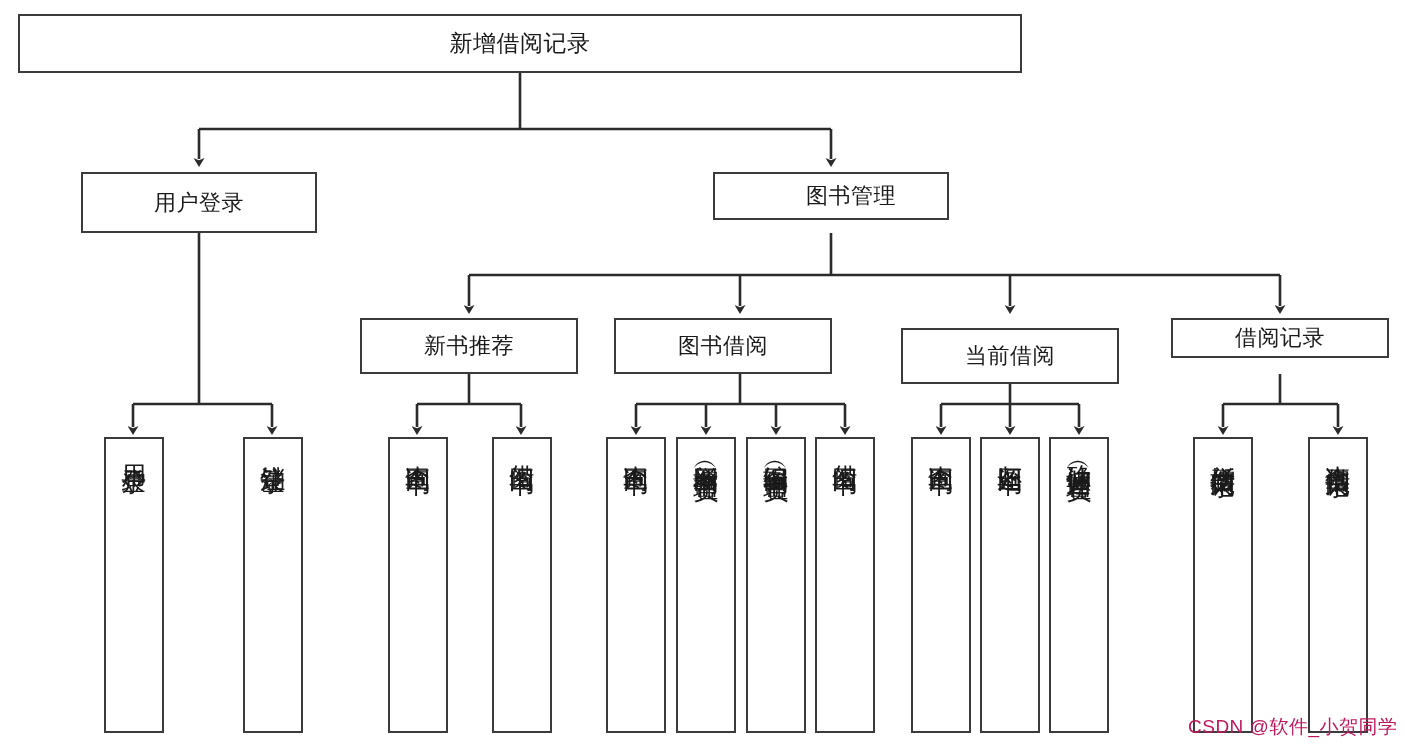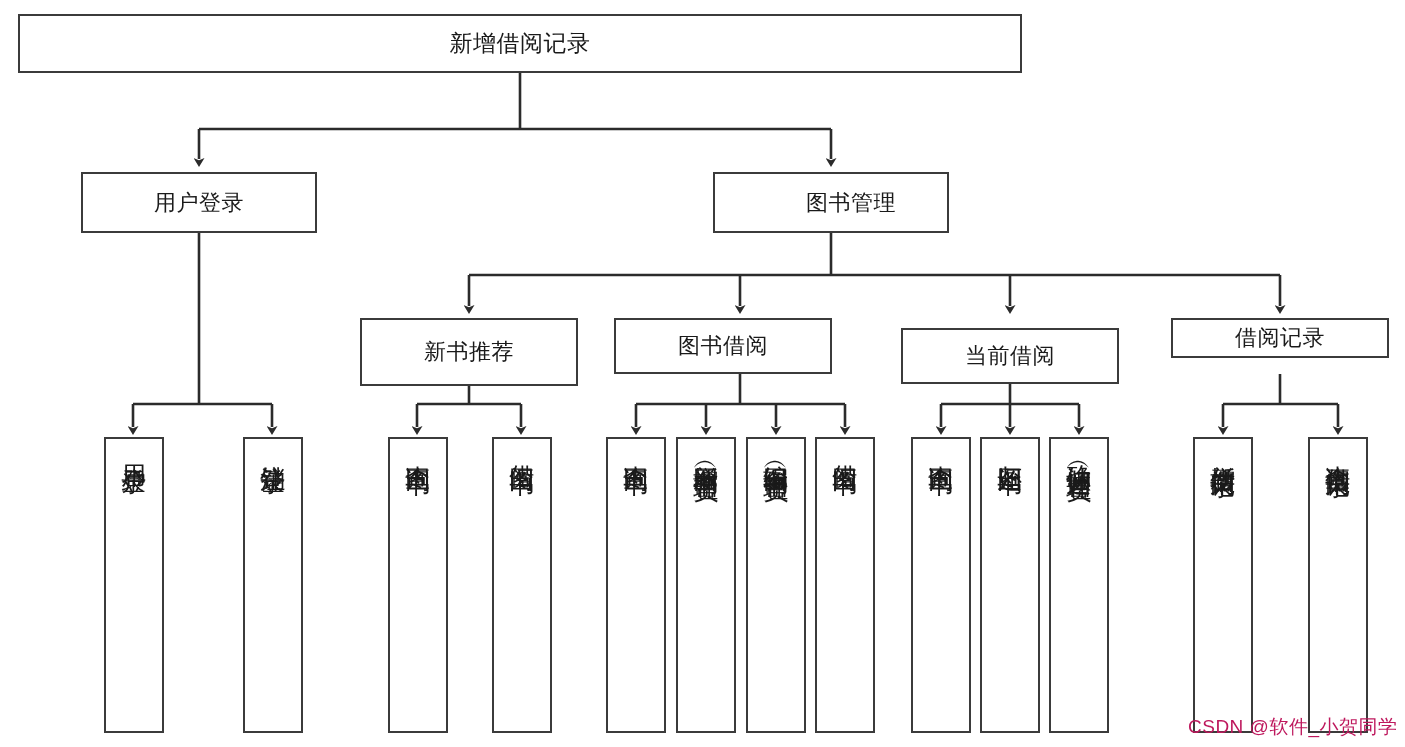--- a/index.html
+++ b/index.html
@@ -124,25 +124,25 @@
     </g>
   </svg>
 
   <div class="node horiz root" style="left:18px; top:14px; width:1004px; height:59px;">
     <span class="label">新增借阅记录</span>
   </div>
 
   <div class="node horiz" style="left:81px; top:172px; width:236px; height:61px;">
     <span class="label">用户登录</span>
   </div>
-  <div class="node horiz" style="left:713px; top:172px; width:236px; height:61px;padding-left:40px;">
+  <div class="node horiz" style="left:713px; top:172px; width:236px; height:48px;padding-left:40px;">
     <span class="label">图书管理</span>
   </div>
 
-  <div class="node horiz" style="left:360px; top:318px; width:218px; height:68px;">
+  <div class="node horiz" style="left:360px; top:318px; width:218px; height:56px;">
     <span class="label">新书推荐</span>
   </div>
   <div class="node horiz" style="left:614px; top:318px; width:218px; height:56px;">
     <span class="label">图书借阅</span>
   </div>
   <div class="node horiz" style="left:901px; top:328px; width:218px; height:56px;">
     <span class="label">当前借阅</span>
   </div>
   <div class="node horiz" style="left:1171px; top:318px; width:218px; height:40px;">
     <span class="label">借阅记录</span>

